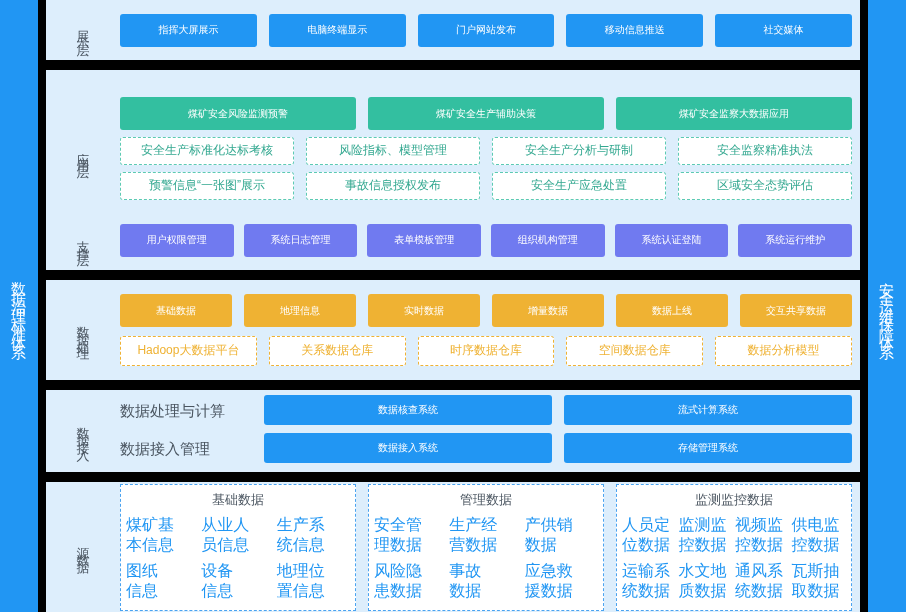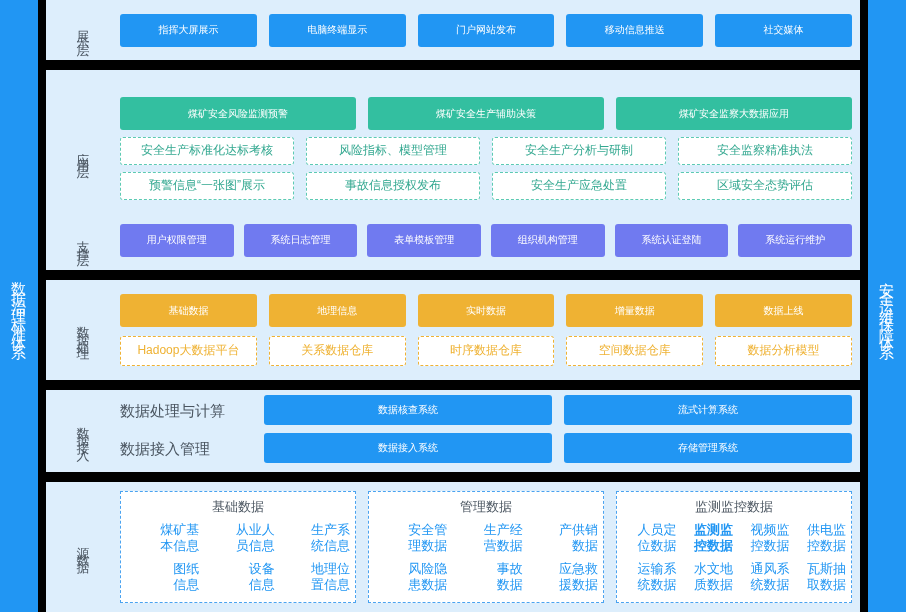--- a/index.html
+++ b/index.html
@@ -99,22 +99,22 @@
   .src-group{
     flex:1 1 0;border:1px dashed #4aa3f0;background:#ffffff;
     padding:4px 4px 6px;box-sizing:border-box;
   }
   .src-title{
     text-align:center;color:#4a5560;font-size:13px;
     line-height:1;padding:4px 0 6px;
   }
   .src-items{display:flex;flex-wrap:wrap;}
   .src-item{
-    color:#2196f3;font-size:13px;line-height:1.25;
-    text-align:right;padding:3px 1px;box-sizing:border-box;
+    color:#2196f3;font-size:16px;line-height:1.25;
+    text-align:left;padding:3px 1px;box-sizing:border-box;
   }
   .g3 .src-item{width:33.3333%;}
   .g4 .src-item{width:25%;}
 </style>
 </head>
 <body>
 
 <div class="canvas">
 
   <div class="rail rail-left">
@@ -185,20 +185,21 @@
     <div class="row-label">
       <span style="white-space: pre;">数据处理</span>
     </div>
     <div class="row-body">
       <div class="proc-top">
         <div class="pill">基础数据</div>
         <div class="pill">地理信息</div>
         <div class="pill">实时数据</div>
         <div class="pill">增量数据</div>
         <div class="pill">数据上线</div>
+        <div class="pill">交互共享数据</div>
       </div>
       <div class="proc-bot">
         <div class="pill">Hadoop大数据平台</div>
         <div class="pill">关系数据仓库</div>
         <div class="pill">时序数据仓库</div>
         <div class="pill">空间数据仓库</div>
         <div class="pill">数据分析模型</div>
       </div>
     </div>
   </div>
@@ -262,21 +263,21 @@
             <div class="src-item" style="white-space: pre-line;">应急救
 援数据</div>
           </div>
         </div>
 
         <div class="src-group g4">
           <div class="src-title">监测监控数据</div>
           <div class="src-items">
             <div class="src-item" style="white-space: pre-line;">人员定
 位数据</div>
-            <div class="src-item" style="white-space: pre-line; font-weight: bold;">监测监
+            <div class="src-item" style="white-space: pre-line;">监测监
 控数据</div>
             <div class="src-item" style="white-space: pre-line;">视频监
 控数据</div>
             <div class="src-item" style="white-space: pre-line;">供电监
 控数据</div>
             <div class="src-item" style="white-space: pre-line;">运输系
 统数据</div>
             <div class="src-item" style="white-space: pre-line;">水文地
 质数据</div>
             <div class="src-item" style="white-space: pre-line;">通风系

